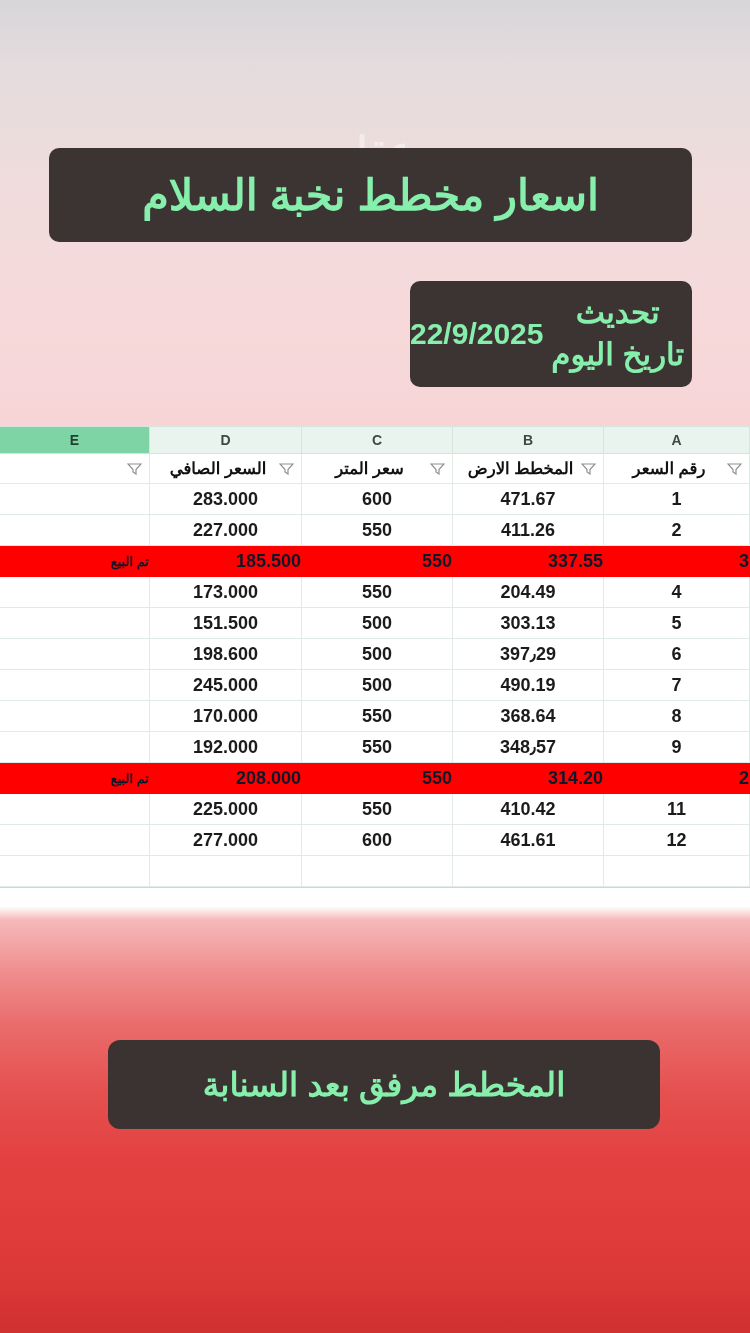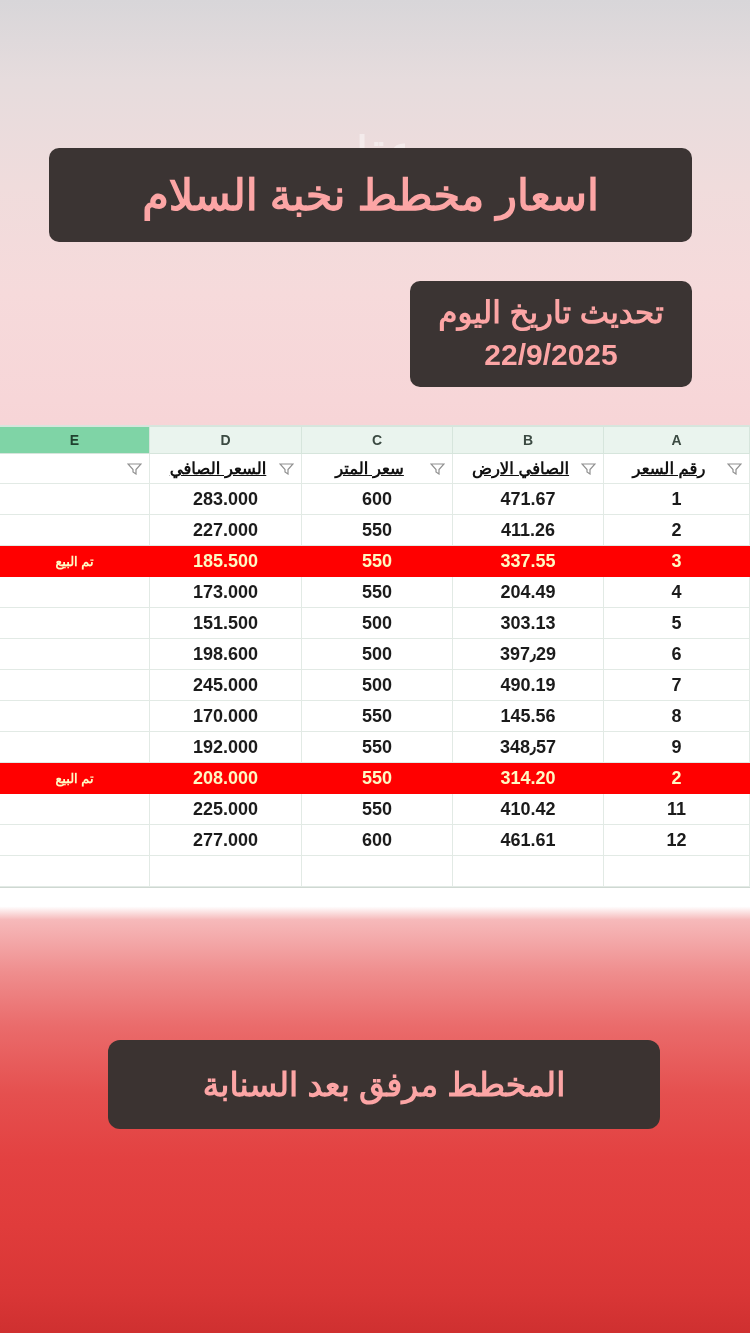--- a/index.html
+++ b/index.html
@@ -53,42 +53,42 @@
     font-size: 15px;
     letter-spacing: 2px;
     margin-top: -4px;
   }
 
   
   .label-box {
     position: absolute;
     background: #3b3433;
     border-radius: 10px;
-    color: #fca5a5;
+    color: #86efac;
     display: flex;
     align-items: center;
     justify-content: center;
     text-align: center;
     z-index: 8;
   }
   #title-box {
     top: 148px;
     left: 49px;
     width: 643px;
     height: 94px;
     font-size: 43px;
     font-weight: 700;
     letter-spacing: 0px;
   }
   #update-box {
     top: 281px;
     left: 410px;
     width: 282px;
     height: 106px;
-    flex-direction: column;
+    flex-direction: row;
     font-size: 31px;
     font-weight: 600;
     line-height: 42px;
   }
   #update-box .date-line { font-size: 30px; }
   #footer-box {
     top: 1040px;
     left: 108px;
     width: 552px;
     height: 89px;
@@ -145,21 +145,20 @@
     color: #20412f;
   }
   
   tr.fieldhead td {
     background: #ffffff;
     font-size: 16.5px;
     font-weight: 700;
     height: 30px;
     position: relative;
     color: #111;
-    text-decoration: underline;
   }
   tr.fieldhead td .hdr-inner {
     display: flex;
     align-items: center;
     justify-content: space-between;
     padding: 0 7px;
     height: 100%;
   }
   .filter-ic {
     width: 15px;
@@ -168,22 +167,23 @@
     opacity: .65;
   }
   .filter-ic svg { display: block; }
   tr.fieldhead td .hdr-txt {
     flex: 1;
     text-align: center;
   }
 
   tr.sold td {
     background: #ff0000;
-    color: #fef9c3;
+    color: #0f172a;
     border-color: #ff0000;
+    text-align: right;
   }
   tr.sold td.note {
     font-size: 13px;
     font-weight: 700;
   }
   td.empty { background: #ffffff; }
   tr.blank td { height: 31px; background: #ffffff; }
 
   td.col-e { background: #ffffff; }
 </style>
@@ -232,21 +232,21 @@
             <span class="hdr-txt">رقم السعر</span>
           </div>
         </td>
         <td>
           <div class="hdr-inner">
             <span class="filter-ic">
               <svg viewBox="0 0 15 12">
                   <path d="M1 1h13L9 6.5V11L6 9V6.5z" fill="none" stroke="#555" stroke-width="1.2"></path>
                 </svg>
             </span>
-            <span class="hdr-txt">الصافي الارض</span>
+            <span class="hdr-txt">المخطط الارض</span>
           </div>
         </td>
         <td>
           <div class="hdr-inner">
             <span class="filter-ic">
               <svg viewBox="0 0 15 12">
                   <path d="M1 1h13L9 6.5V11L6 9V6.5z" fill="none" stroke="#555" stroke-width="1.2"></path>
                 </svg>
             </span>
             <span class="hdr-txt">سعر المتر</span>
@@ -319,21 +319,21 @@
         </tr>
         <tr class="">
           <td>7</td>
           <td>490.19</td>
           <td>500</td>
           <td>245.000</td>
           <td class="col-e"></td>
         </tr>
         <tr class="">
           <td>8</td>
-          <td>145.56</td>
+          <td>368.64</td>
           <td>550</td>
           <td>170.000</td>
           <td class="col-e"></td>
         </tr>
         <tr class="">
           <td>9</td>
           <td>348٫57</td>
           <td>550</td>
           <td>192.000</td>
           <td class="col-e"></td>

